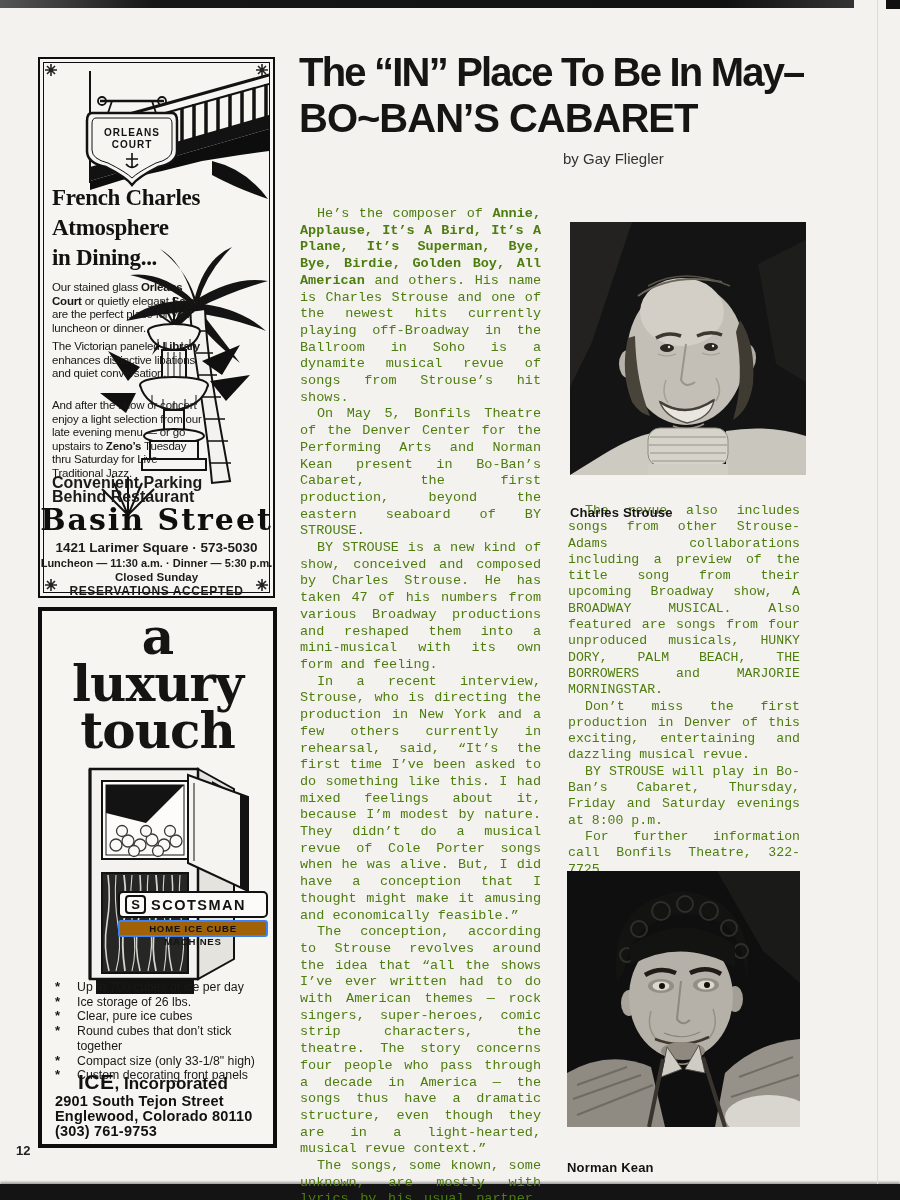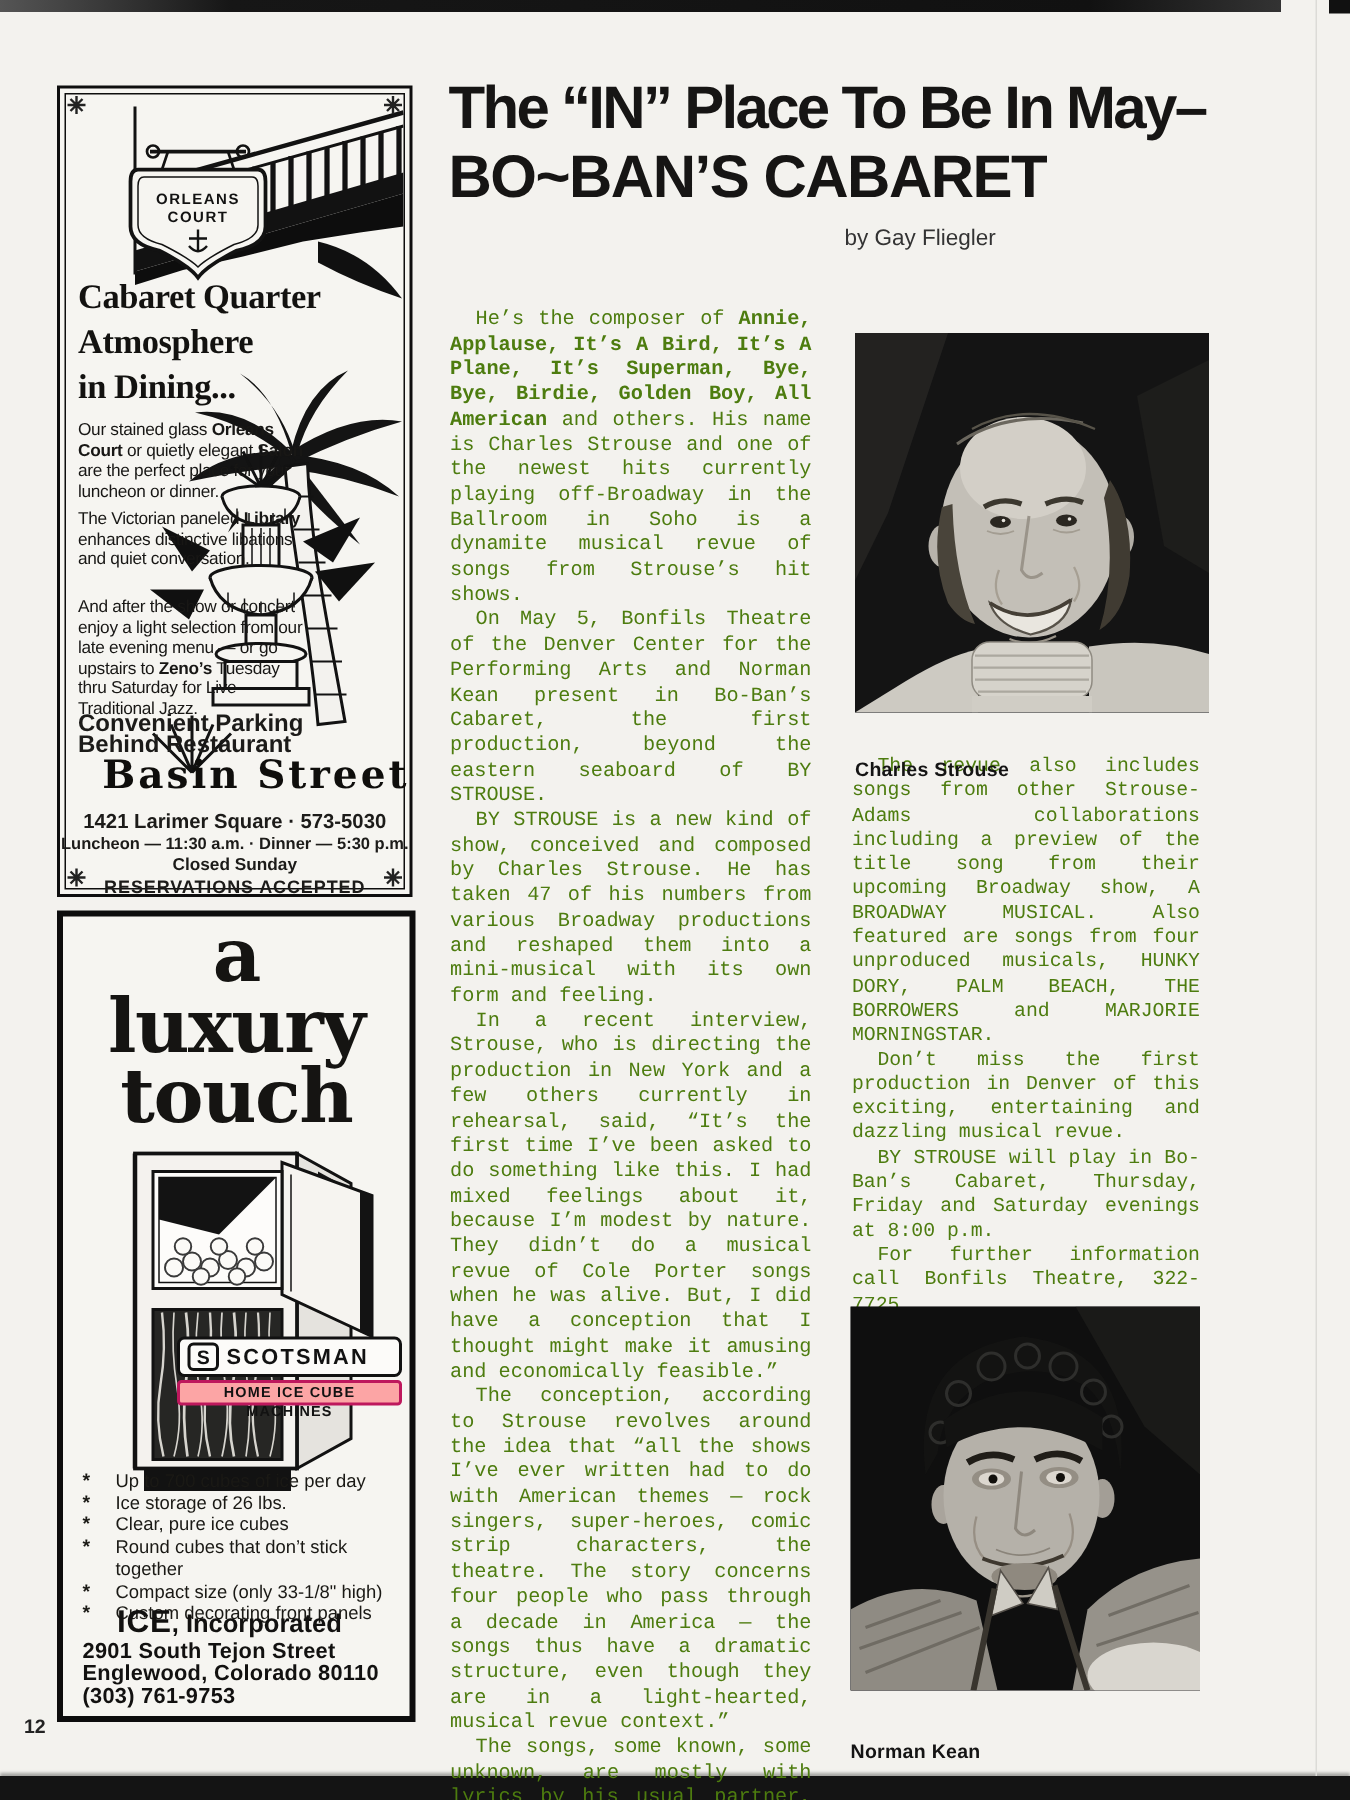--- a/index.html
+++ b/index.html
@@ -37,38 +37,38 @@
   .orn{width:14px;height:14px;}
   #basin-head{left:12px;top:124px;font-family:"Liberation Serif",serif;font-weight:bold;
               font-size:23px;line-height:30px;color:#131210;letter-spacing:-.3px;}
   .basin-para{font-size:11.5px;line-height:13.6px;color:#181715;width:152px;letter-spacing:-.2px;}
   .basin-para .b{font-weight:bold;}
   .basin-para p{margin:0;}
   #basin-p1{left:12px;top:222px;}
   #basin-p2{left:12px;top:281px;}
   #basin-p3{left:12px;top:340px;}
   #basin-parking{left:12px;top:417px;font-size:16px;line-height:13.5px;font-weight:bold;white-space:pre-line;}
-  #basin-name{left:0;top:443px;width:100%;text-align:right;font-family:"DejaVu Serif",serif;
-              font-weight:bold;font-size:26px;letter-spacing:2px;color:#0f0e0c;}
+  #basin-name{left:0;top:443px;width:100%;text-align:center;font-family:"DejaVu Serif",serif;
+              font-weight:bold;font-size:30px;letter-spacing:2px;color:#0f0e0c;}
   #basin-addr{left:0;top:481px;width:100%;text-align:center;font-weight:bold;font-size:13.5px;}
   #basin-hours{left:0;top:498px;width:100%;text-align:center;font-weight:bold;font-size:11px;}
   #basin-closed{left:0;top:512px;width:100%;text-align:center;font-weight:bold;font-size:11.5px;}
   #basin-resv{left:0;top:525px;width:100%;text-align:center;font-weight:bold;font-size:12px;letter-spacing:.6px;}
   
   #ad-scotsman{left:38px;top:607px;width:231px;height:533px;border:4px solid #0d0d0d;background:#f6f5f1;}
   #lux-head{left:0;top:2px;width:100%;text-align:center;font-family:"DejaVu Serif",serif;
             font-weight:bold;font-size:50px;line-height:47px;color:#151412;letter-spacing:-1px;}
   #machine-art{left:0;top:150px;}
   #logo-plate{left:76px;top:280px;width:150px;}
   #logo-row1{display:flex;align-items:center;gap:5px;background:#fcfbf9;border:2px solid #111;
              border-radius:5px;padding:1px 5px;height:21px;}
   #logo-s{width:17px;height:15px;border:2px solid #111;border-radius:4px;font-weight:bold;font-size:13px;
           line-height:15px;text-align:center;color:#111;background:#fcfbf9;}
   #logo-name{font-weight:bold;font-size:14.5px;letter-spacing:1.5px;color:#121212;}
-  #logo-row2{margin-top:2px;background:#fca5a5;border:2px solid #be185d;border-radius:3px;height:13px;
+  #logo-row2{margin-top:2px;background:#a16207;border:2px solid #3b82f6;border-radius:3px;height:13px;
              font-weight:bold;font-size:9.6px;letter-spacing:.8px;text-align:center;line-height:13px;color:#121212;}
   #scots-bullets{left:13px;top:369px;width:205px;font-size:12.3px;line-height:14.7px;color:#1a1915;}
   #scots-bullets .li{display:flex;}
   #scots-bullets .star{width:22px;font-weight:bold;font-size:13px;flex:none;}
   #scots-company{left:13px;top:459px;font-size:17px;font-weight:bold;color:#121110;}
   #scots-company .big{font-size:21px;letter-spacing:.5px;margin-left:23px;}
   .scots-addr{left:13px;font-size:14.5px;font-weight:bold;color:#121110;letter-spacing:.2px;}
   #scots-a1{top:482px;} #scots-a2{top:497px;} #scots-a3{top:512px;}
   svg text{font-family:"Liberation Sans",sans-serif;}
 </style>
@@ -254,21 +254,21 @@
     <svg class="abs orn" style="right:4px;top:4px" viewBox="0 0 14 14">
         <path d="M7 1V13M1 7H13M3 3L11 11M11 3L3 11" stroke="#222" stroke-width="1.6"></path>
       </svg>
     <svg class="abs orn" style="left:4px;bottom:4px" viewBox="0 0 14 14">
         <path d="M7 1V13M1 7H13M3 3L11 11M11 3L3 11" stroke="#222" stroke-width="1.6"></path>
       </svg>
     <svg class="abs orn" style="right:4px;bottom:4px" viewBox="0 0 14 14">
         <path d="M7 1V13M1 7H13M3 3L11 11M11 3L3 11" stroke="#222" stroke-width="1.6"></path>
       </svg>
 
-    <div class="abs" id="basin-head" style="white-space:pre-line">Cabaret Quarter
+    <div class="abs" id="basin-head" style="white-space:pre-line">French Charles
 Atmosphere
 in Dining...</div>
     <div class="abs basin-para" id="basin-p1">
         <p><span>Our stained glass </span><span class="b">Orleans Court</span><span> or quietly elegant </span><span class="b">Salon</span><span> are the perfect place for your luncheon or dinner.</span></p>
       </div>
     <div class="abs basin-para" id="basin-p2">
         <p><span>The Victorian paneled </span><span class="b">Library</span><span> enhances distinctive libations and quiet conversation.</span></p>
       </div>
     <div class="abs basin-para" id="basin-p3">
         <p><span>And after the show or concert enjoy a light selection from our late evening menu — or go upstairs to </span><span class="b">Zeno’s</span><span> Tuesday thru Saturday for Live Traditional Jazz.</span></p>

